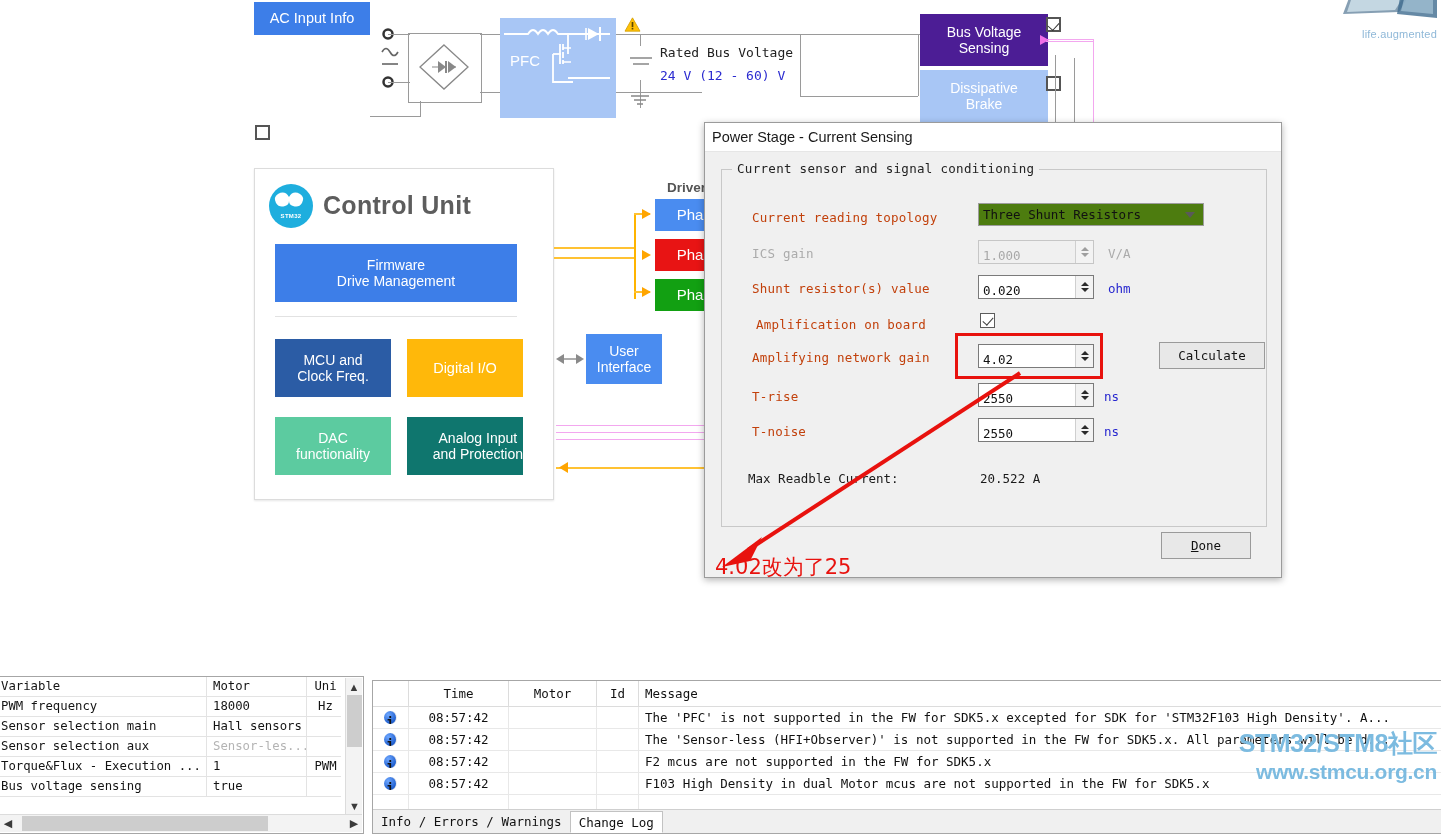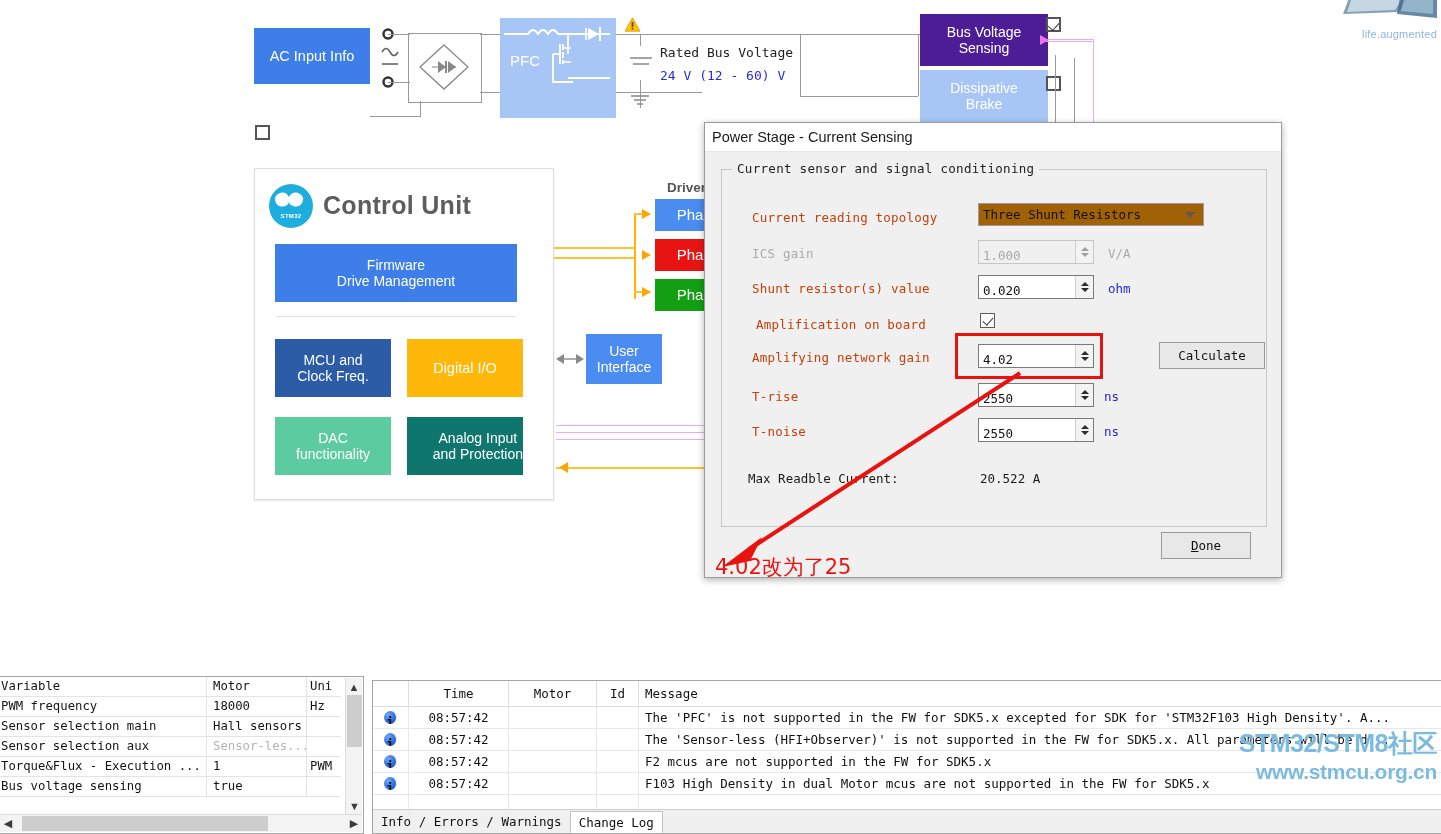--- a/index.html
+++ b/index.html
@@ -122,21 +122,21 @@
     display: block; width: 0; height: 0; margin: 1px 0;
     border-left: 4px solid transparent; border-right: 4px solid transparent;
   }
   .spin .arrows i.up { border-bottom: 4px solid #2b2b2b; }
   .spin .arrows i.dn { border-top: 4px solid #2b2b2b; }
   .spin.dim .arrows i.up { border-bottom-color: #9f9f9f; }
   .spin.dim .arrows i.dn { border-top-color: #9f9f9f; }
 
   .combo {
     position: absolute; height: 23px; box-sizing: border-box;
-    background: #a16207; border: 1px solid #9c9c9c;
+    background: #4d7c0f; border: 1px solid #9c9c9c;
     display: flex; align-items: center; padding: 0 4px;
   }
   .combo .cval {
     flex: 1; font-family: "DejaVu Sans Mono", monospace; font-size: 12.5px; color: #111;
   }
   .combo .carrow {
     width: 0; height: 0; margin-right: 4px;
     border-left: 5px solid transparent; border-right: 5px solid transparent;
     border-top: 6px solid #5a5a5a;
   }
@@ -167,21 +167,21 @@
 
   
   .varpanel {
     position: absolute; left: -2px; top: 676px; width: 366px; height: 158px;
     background: #fff; border: 1px solid #a6a6a6; box-sizing: border-box;
   }
   .vtable { position: absolute; left: 0; top: 0; width: 342px; }
   .vrow { display: flex; height: 20px; border-bottom: 1px solid #e3e3e3; box-sizing: border-box; }
   .vrow .c0 { width: 208px; border-right: 1px solid #e3e3e3; box-sizing: border-box; padding-left: 2px; }
   .vrow .c1 { width: 100px; border-right: 1px solid #e3e3e3; box-sizing: border-box; padding-left: 6px; }
-  .vrow .c2 { width: 34px; box-sizing: border-box; padding-left: 3px; }
+  .vrow .c2 { width: 34px; box-sizing: border-box; padding-left: 3px; text-align: center; }
   .vrow span {
     font-family: "DejaVu Sans Mono", monospace; font-size: 12.3px; color: #141414;
     line-height: 19px; display: block; white-space: nowrap; overflow: hidden;
   }
   .vrow.head span { color: #141414; }
   .vrow .grey { color: #b4b4b4; }
   .vscroll {
     position: absolute; right: 1px; top: 1px; width: 17px; height: 136px;
     background: #f3f3f3; border-left: 1px solid #dcdcdc; box-sizing: border-box;
   }
@@ -255,21 +255,21 @@
       <path d="M8 6 L70 0 L58 20 L2 22 Z" fill="#5d7f99" opacity=".75"></path>
       <path d="M10 8 L64 3 L54 18 L6 20 Z" fill="#cfe0ea" opacity=".85"></path>
       <path d="M60 0 L96 -2 L96 26 L56 22 Z" fill="#3f6c8e" opacity=".8"></path>
       <path d="M64 3 L92 1 L92 22 L60 19 Z" fill="#a8c6d8" opacity=".7"></path>
     </svg>
     <div class="tag">life.augmented</div>
   </div>
 
   <div class="diagram">
 
-    <div class="blk" style="left:254px; top:28px; width:116px; height:56px; background:#3d7ee8; font-size:14.5px;">
+    <div class="blk" style="left:254px; top:2px; width:116px; height:33px; background:#3d7ee8; font-size:14.5px;">
       <span>AC Input Info</span>
     </div>
 
     <div class="chk" style="left:255px; top:125px;"></div>
 
     <svg style="position:absolute; left:378px; top:20px; width:30px; height:80px;">
       <circle cx="10" cy="14" r="4.5" fill="none" stroke="#333" stroke-width="2.5"></circle>
       <circle cx="10" cy="62" r="4.5" fill="none" stroke="#333" stroke-width="2.5"></circle>
       <path d="M4 32 q4 -7 8 0 q4 7 8 0" fill="none" stroke="#666" stroke-width="1.6"></path>
       <path d="M4 44 h16" stroke="#666" stroke-width="1.6"></path>

